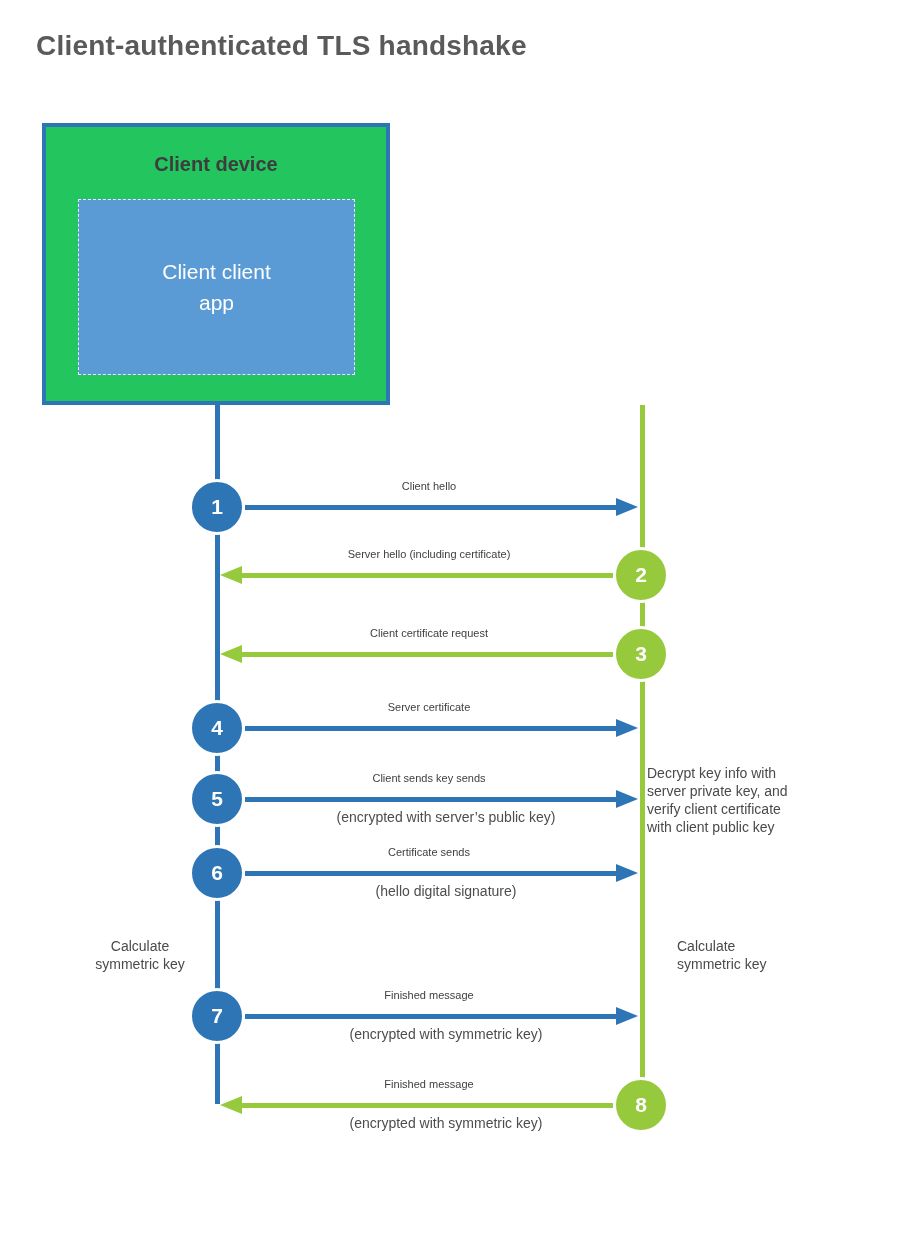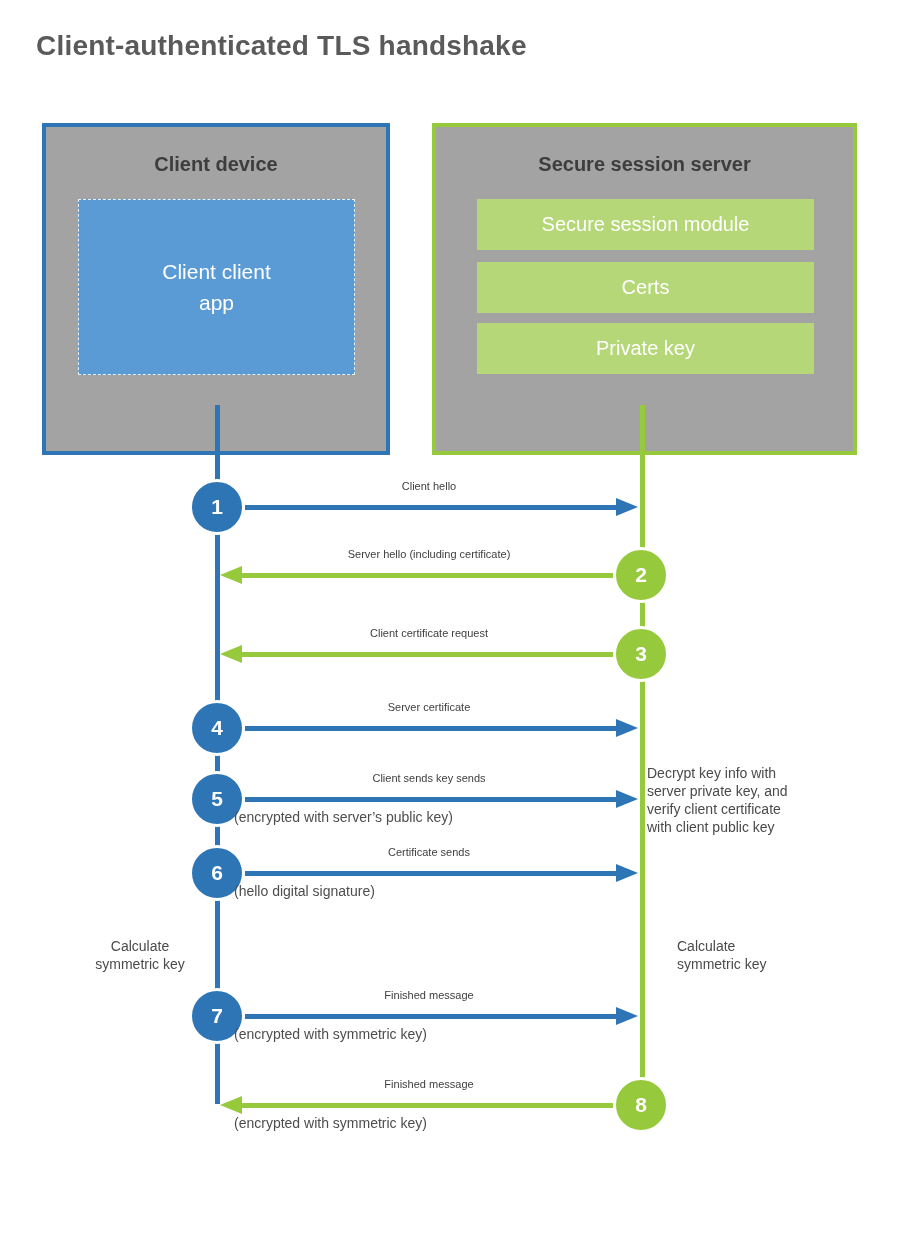--- a/index.html
+++ b/index.html
@@ -7,21 +7,21 @@
   body { font-family:"Liberation Sans", sans-serif; }
   .canvas { position:relative; width:900px; height:1256px; background:#ffffff; overflow:hidden; }
 
   
   .page-title {
     position:absolute; left:36px; top:30px;
     font-size:28px; font-weight:700; color:#5a5a5a; letter-spacing:0.2px;
   }
 
   
-  .box { position:absolute; top:123px; height:332px; background:#a3a3a3; }
+  .box { position:absolute; top:123px; height:282px; background:#22c55e; }
   .client-box { left:42px;  width:348px; border:4px solid #2e75b6; }
   .server-box { left:432px; width:425px; border:4px solid #97c93d; }
   .box-title {
     position:absolute; left:0; right:0; top:26px;
     text-align:center; font-size:20px; font-weight:bold; color:#3d3d3d;
   }
 
   .inner-app {
     position:absolute; left:32px; top:72px; width:277px; height:176px;
     background:#5b9bd5; border:1px dashed #e9f1fa;
@@ -69,22 +69,22 @@
   .dir-right .step-circle { left:189px; }
   .dir-left  .step-circle { left:613px; }
   .c-blue  .step-circle { background:#2e75b6; }
   .c-green .step-circle { background:#97c93d; }
 
   .flow-label {
     position:absolute; left:242px; width:374px; top:-34px; height:26px;
     line-height:26px; text-align:center; font-size:11px; color:#404040;
   }
   .flow-sub {
-    position:absolute; left:234px; width:374px; top:10px;
-    font-size:14px; color:#4d4d4d;
+    position:absolute; left:259px; width:374px; top:10px;
+    text-align:center; font-size:14px; color:#4d4d4d;
   }
 
   
   .note { position:absolute; font-size:14px; color:#4a4a4a; line-height:18px; white-space:pre-line; }
   .note-calc-left  { left:75px;  top:937px; width:130px; text-align:center; }
   .note-decrypt    { left:647px; top:764px; width:165px; text-align:left; }
   .note-calc-right { left:677px; top:937px; width:140px; text-align:left; }
 </style>
 </head>
 <body>
@@ -92,26 +92,20 @@
 <div class="canvas">
 
   <div class="page-title">Client-authenticated TLS handshake</div>
 
   <div class="box client-box">
     <div class="box-title">Client device</div>
     <div class="inner-app">Client client
 app</div>
   </div>
 
-  <div class="box server-box">
-    <div class="box-title">Secure session server</div>
-    <div class="server-bar bar-1">Secure session module</div>
-    <div class="server-bar bar-2">Certs</div>
-    <div class="server-bar bar-3">Private key</div>
-  </div>
 
   <div class="vline vline-client"></div>
   <div class="vline vline-server"></div>
 
   <div class="flow-row row-1 dir-right c-blue">
     <div class="shaft"></div>
     <div class="head"></div>
     <div class="step-circle">
         <span>1</span>
       </div>

